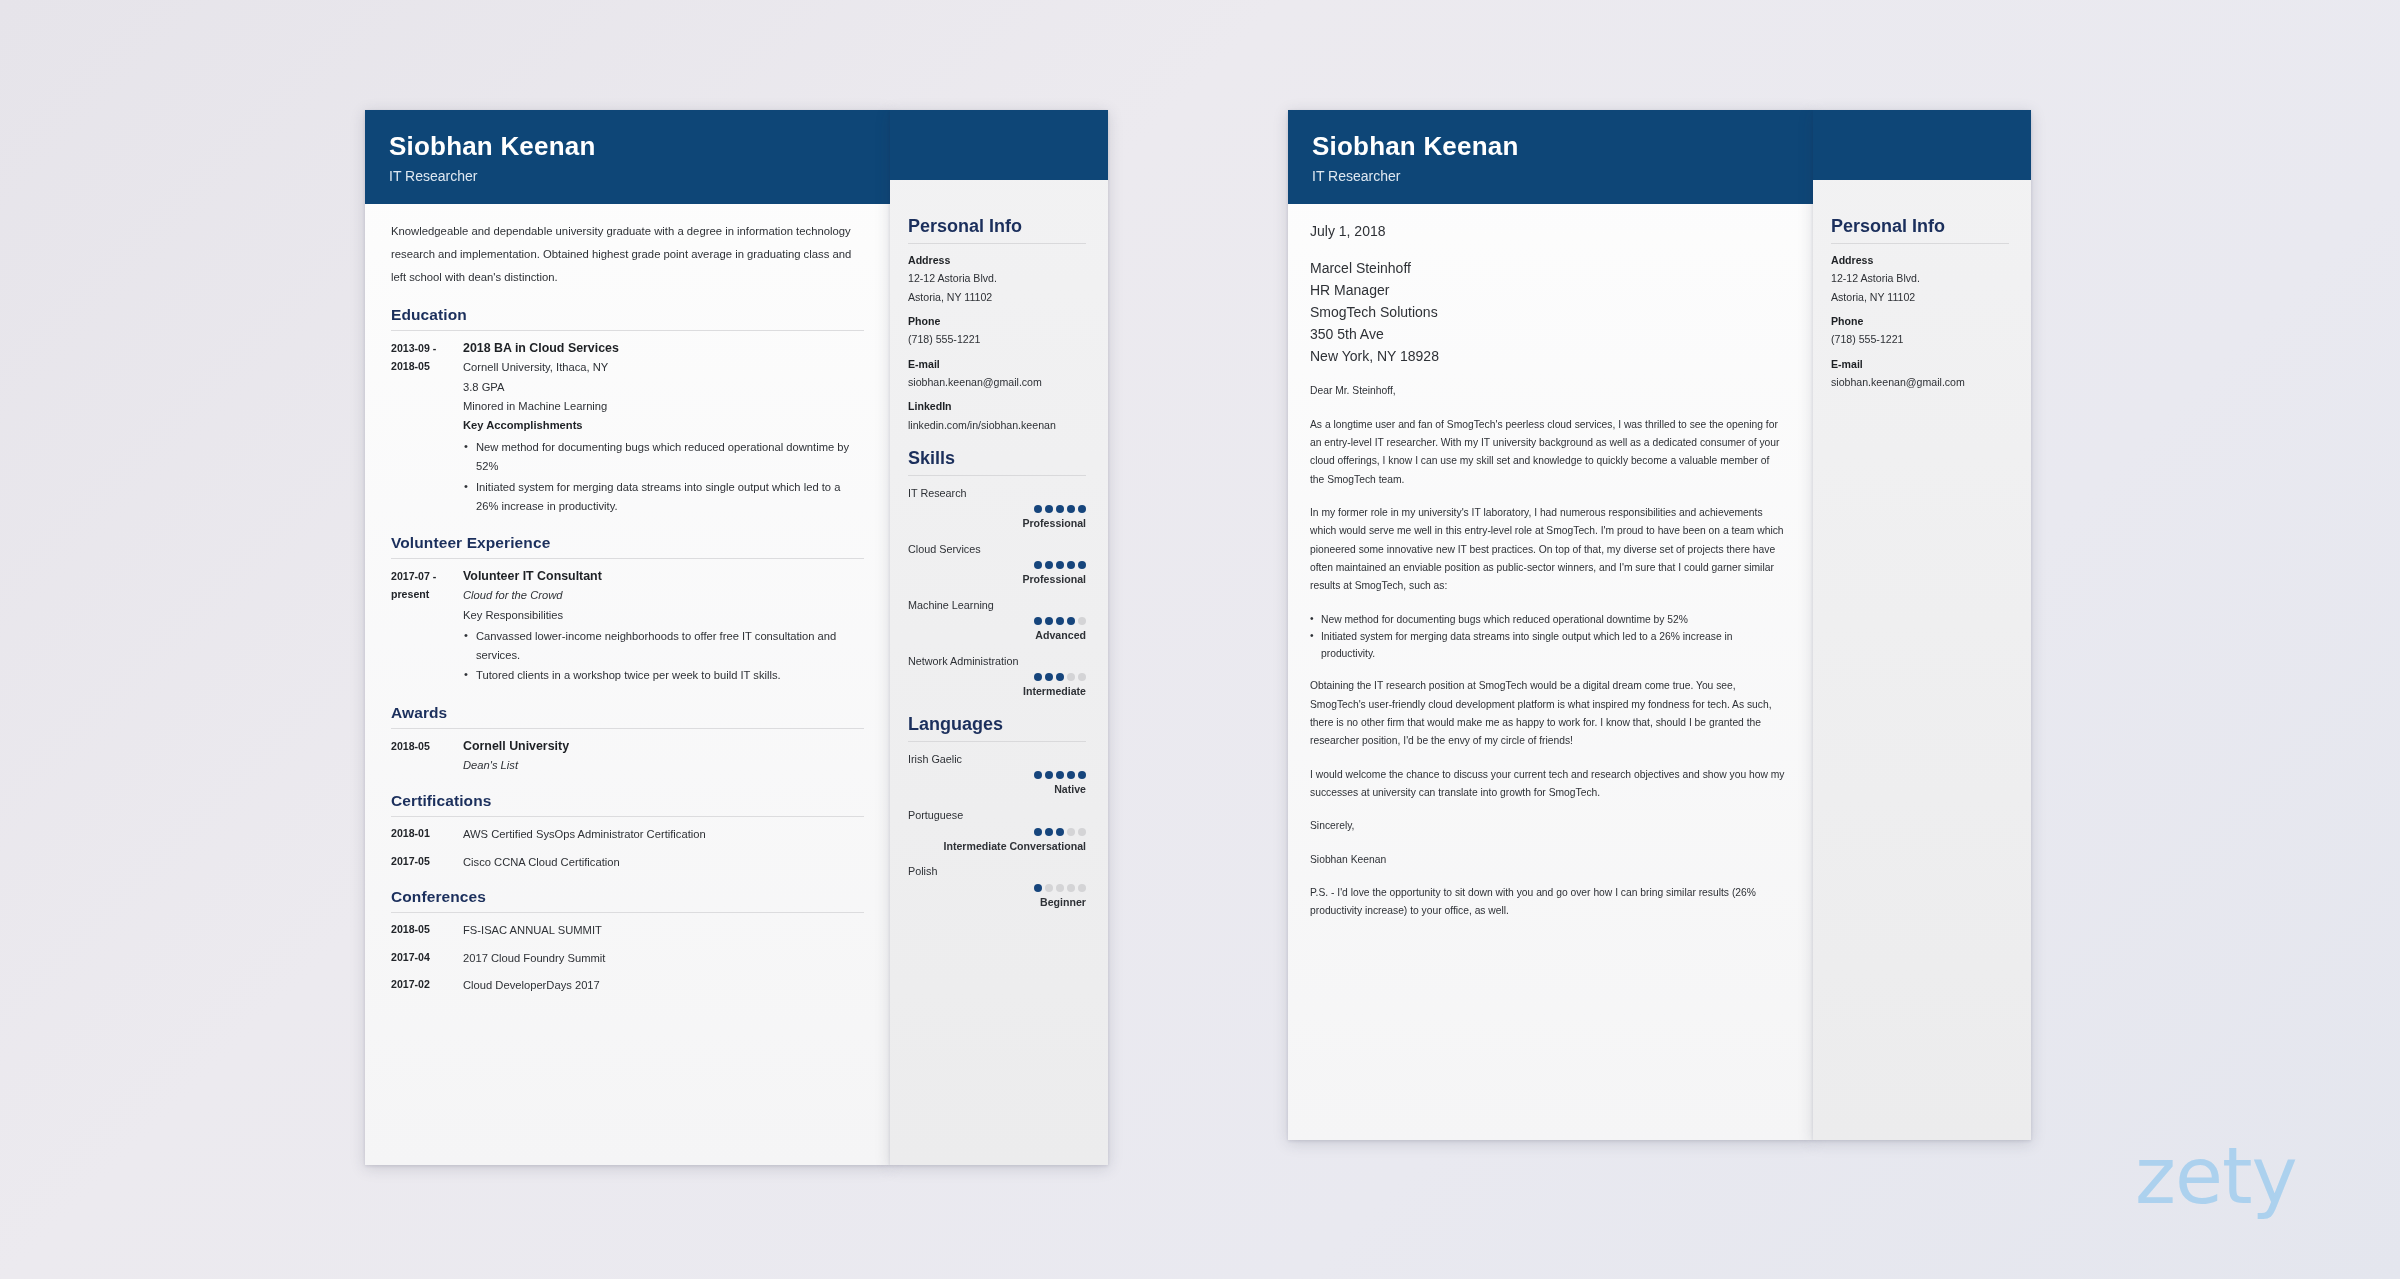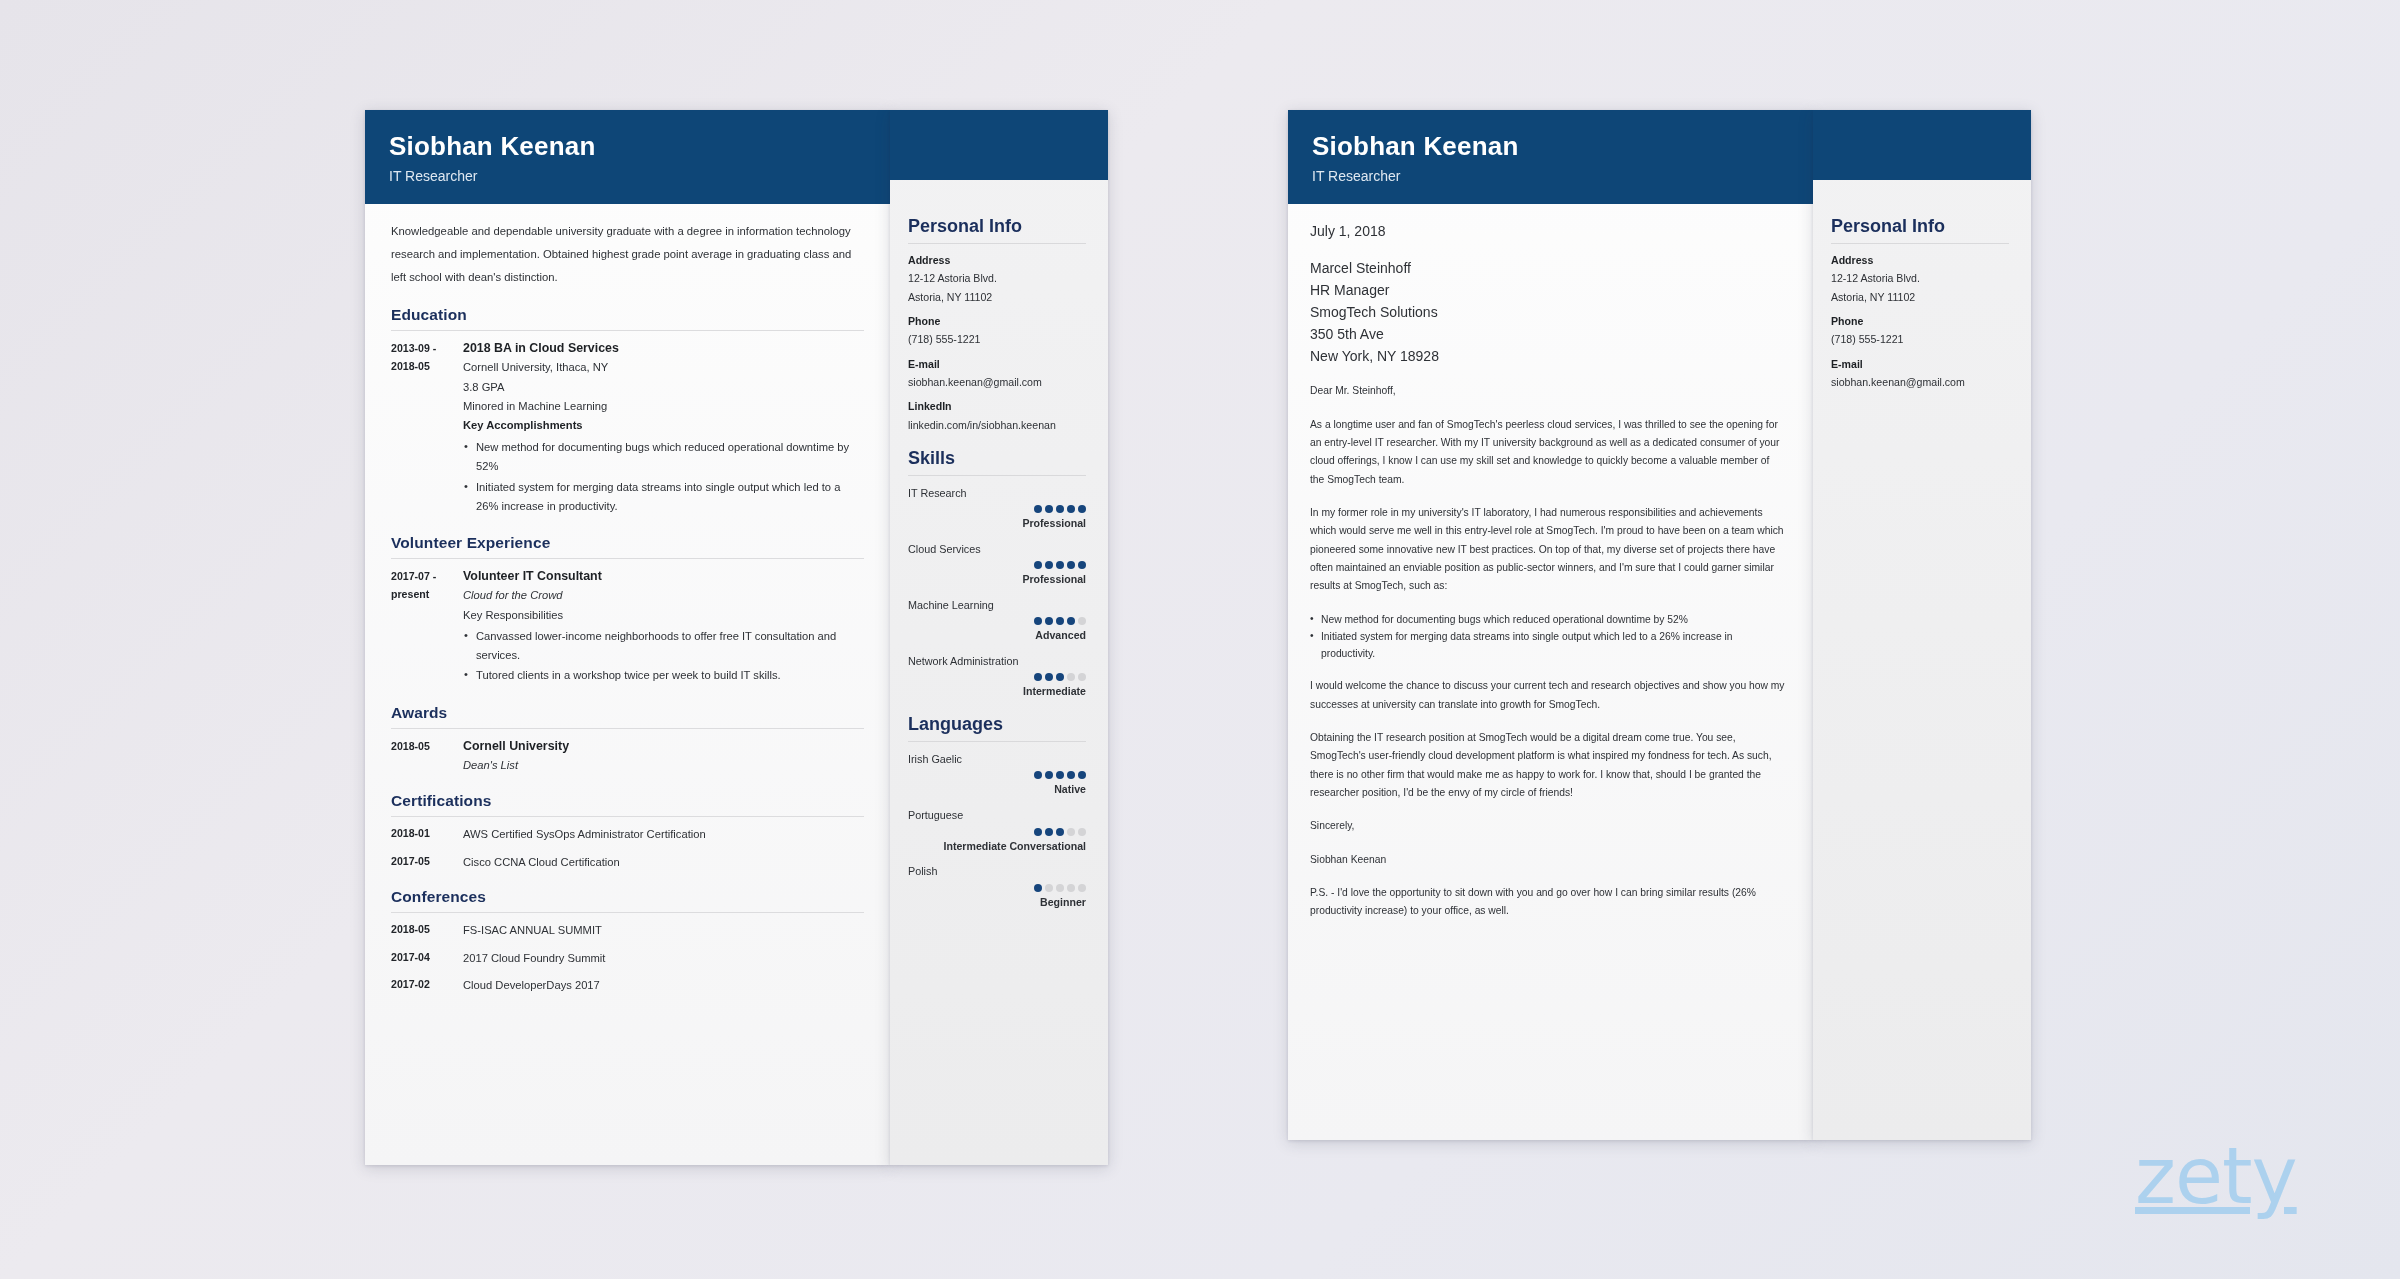--- a/index.html
+++ b/index.html
@@ -191,21 +191,20 @@
   #zety-watermark {
     position: absolute;
     left: 2135px;
     top: 1137px;
     font-family: "DejaVu Sans", sans-serif;
     font-size: 78px;
     color: #a8d0ee;
     letter-spacing: -1px;
     line-height: 1;
     opacity: .92;
-    text-decoration: underline;
   }
 </style>
 </head>
 <body>
 
 <div class="page sheet-main" id="resume-page">
   <div style="width:100%">
     <div class="banner">
       <div class="banner-name">Siobhan Keenan</div>
       <div class="banner-title">IT Researcher</div>
@@ -411,22 +410,22 @@
 
       <div class="l-para">Dear Mr. Steinhoff,</div>
       <div class="l-para">As a longtime user and fan of SmogTech's peerless cloud services, I was thrilled to see the opening for an entry-level IT researcher. With my IT university background as well as a dedicated consumer of your cloud offerings, I know I can use my skill set and knowledge to quickly become a valuable member of the SmogTech team.</div>
       <div class="l-para">In my former role in my university's IT laboratory, I had numerous responsibilities and achievements which would serve me well in this entry-level role at SmogTech. I'm proud to have been on a team which pioneered some innovative new IT best practices. On top of that, my diverse set of projects there have often maintained an enviable position as public-sector winners, and I'm sure that I could garner similar results at SmogTech, such as:</div>
 
       <ul class="l-bullets">
         <li>New method for documenting bugs which reduced operational downtime by 52%</li>
         <li>Initiated system for merging data streams into single output which led to a 26% increase in productivity.</li>
       </ul>
 
+      <div class="l-para">Obtaining the IT research position at SmogTech would be a digital dream come true. You see, SmogTech's user-friendly cloud development platform is what inspired my fondness for tech. As such, there is no other firm that would make me as happy to work for. I know that, should I be granted the researcher position, I'd be the envy of my circle of friends!</div>
       <div class="l-para">I would welcome the chance to discuss your current tech and research objectives and show you how my successes at university can translate into growth for SmogTech.</div>
-      <div class="l-para">Obtaining the IT research position at SmogTech would be a digital dream come true. You see, SmogTech's user-friendly cloud development platform is what inspired my fondness for tech. As such, there is no other firm that would make me as happy to work for. I know that, should I be granted the researcher position, I'd be the envy of my circle of friends!</div>
       <div class="l-para">Sincerely,</div>
       <div class="l-para">Siobhan Keenan</div>
       <div class="l-para">P.S. - I'd love the opportunity to sit down with you and go over how I can bring similar results (26% productivity increase) to your office, as well.</div>
     </div>
   </div>
 </div>
 
 <div class="page sheet-aside" id="letter-aside">
   <div style="width:100%">
     <div class="banner-spacer"></div>

